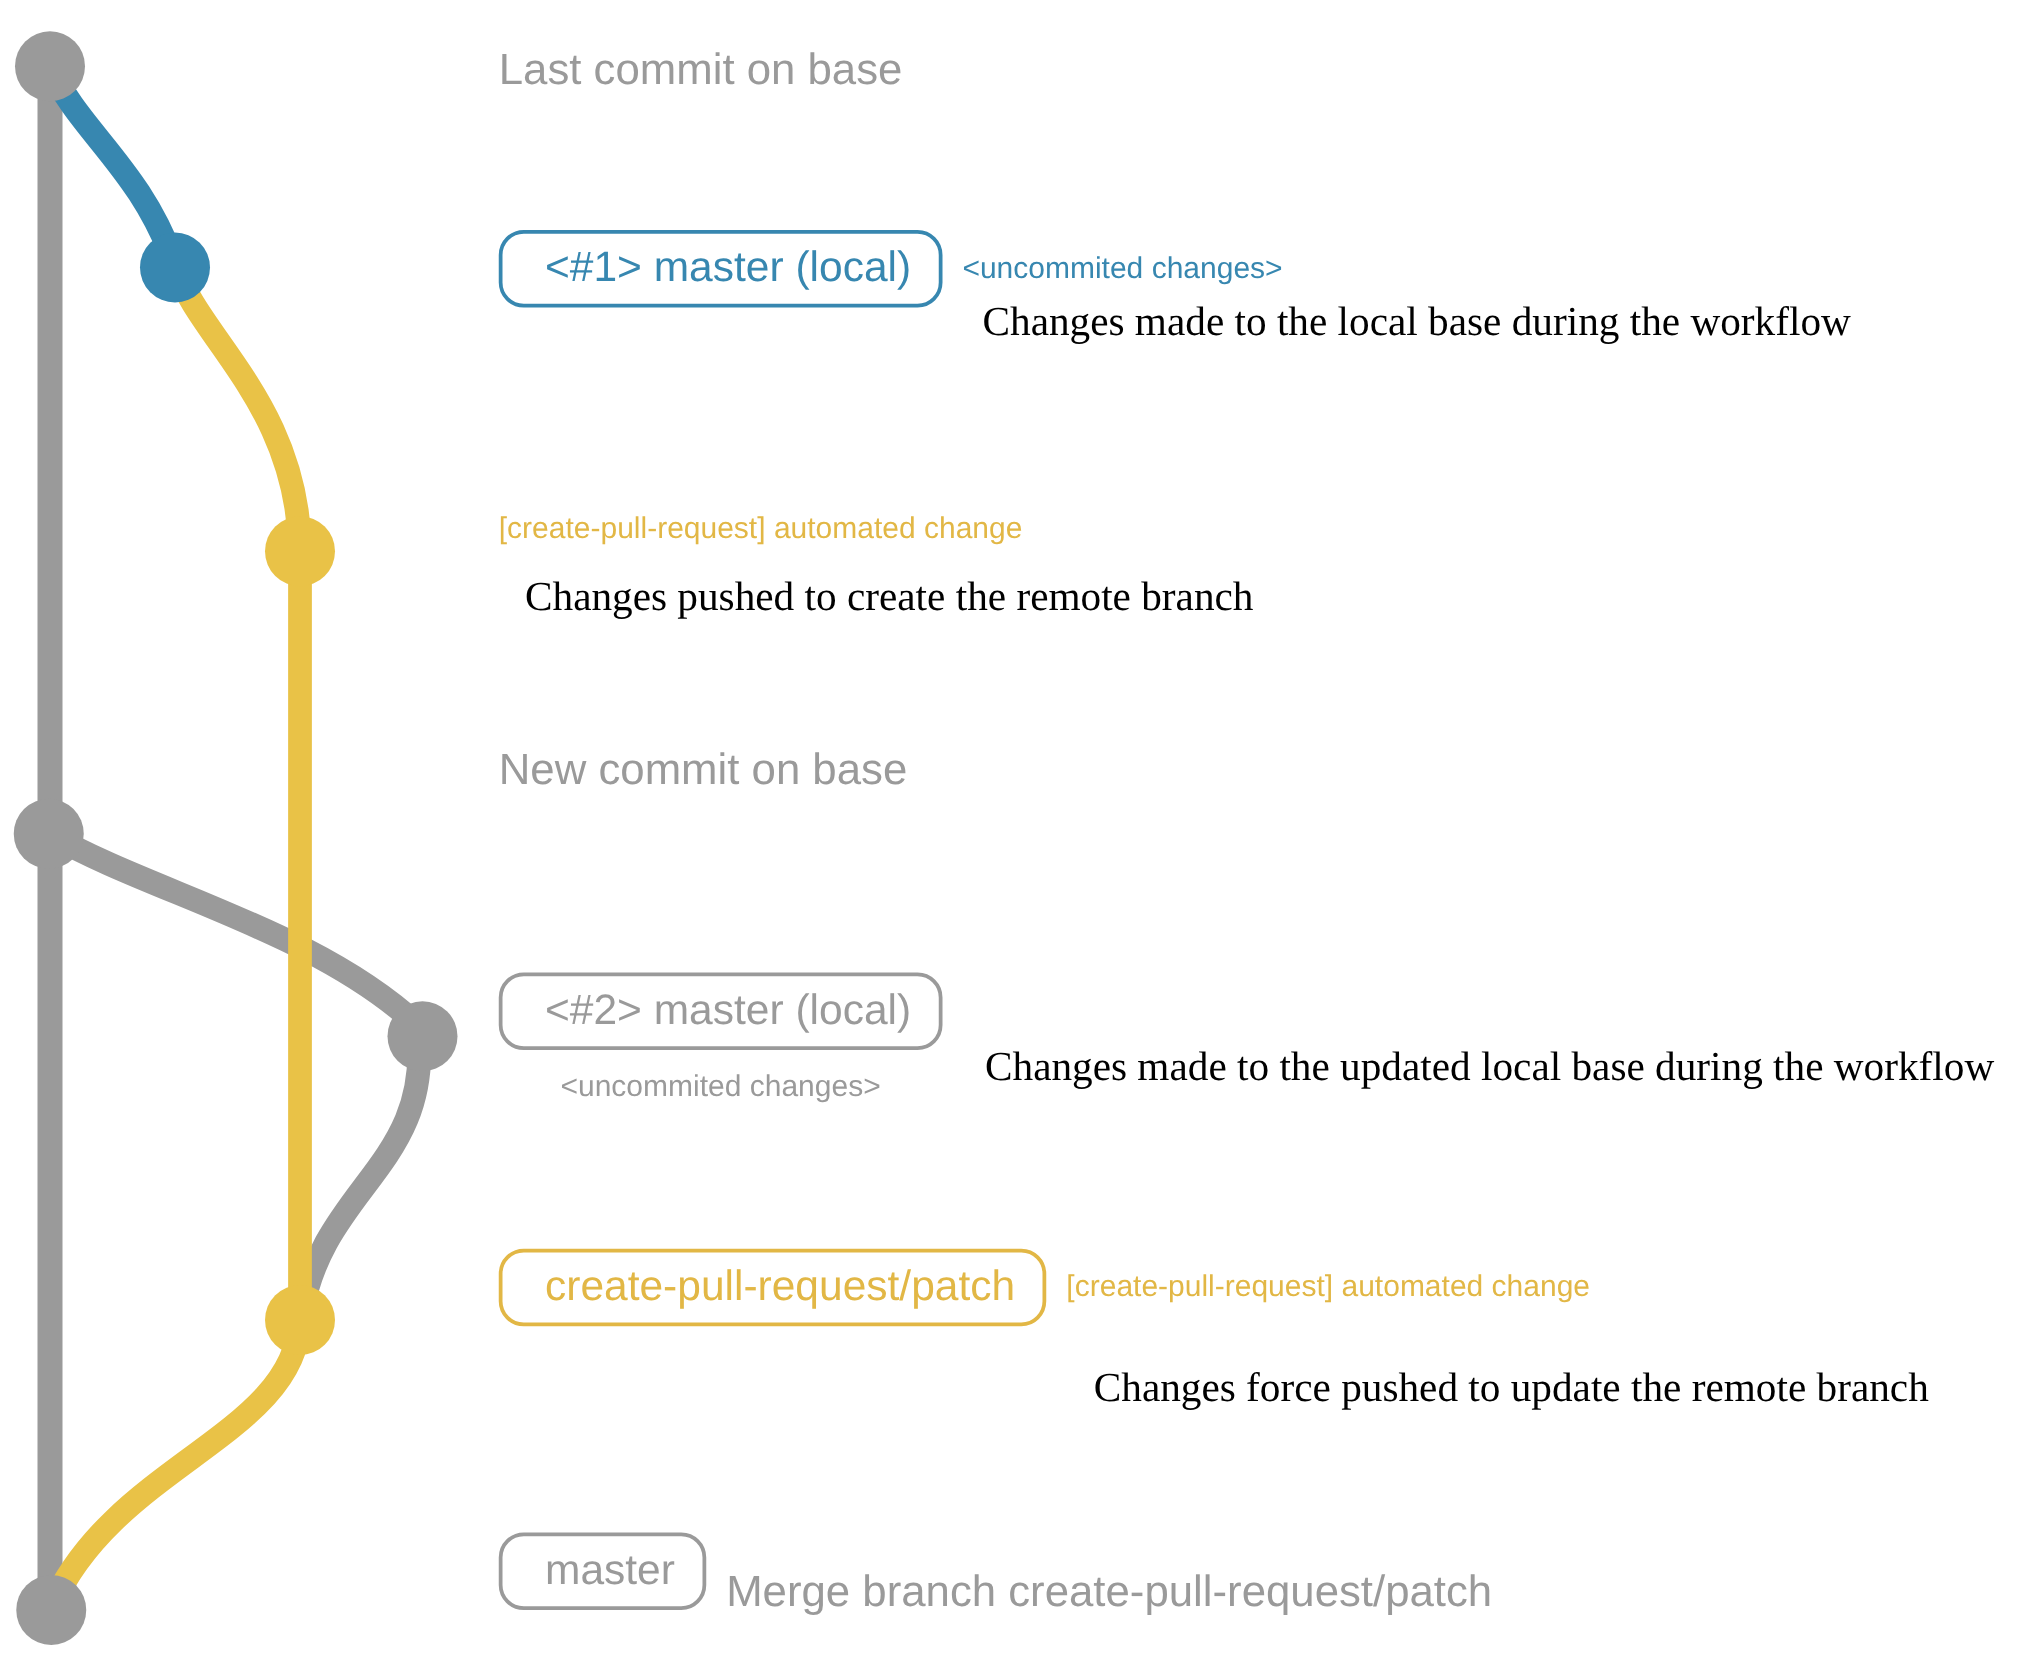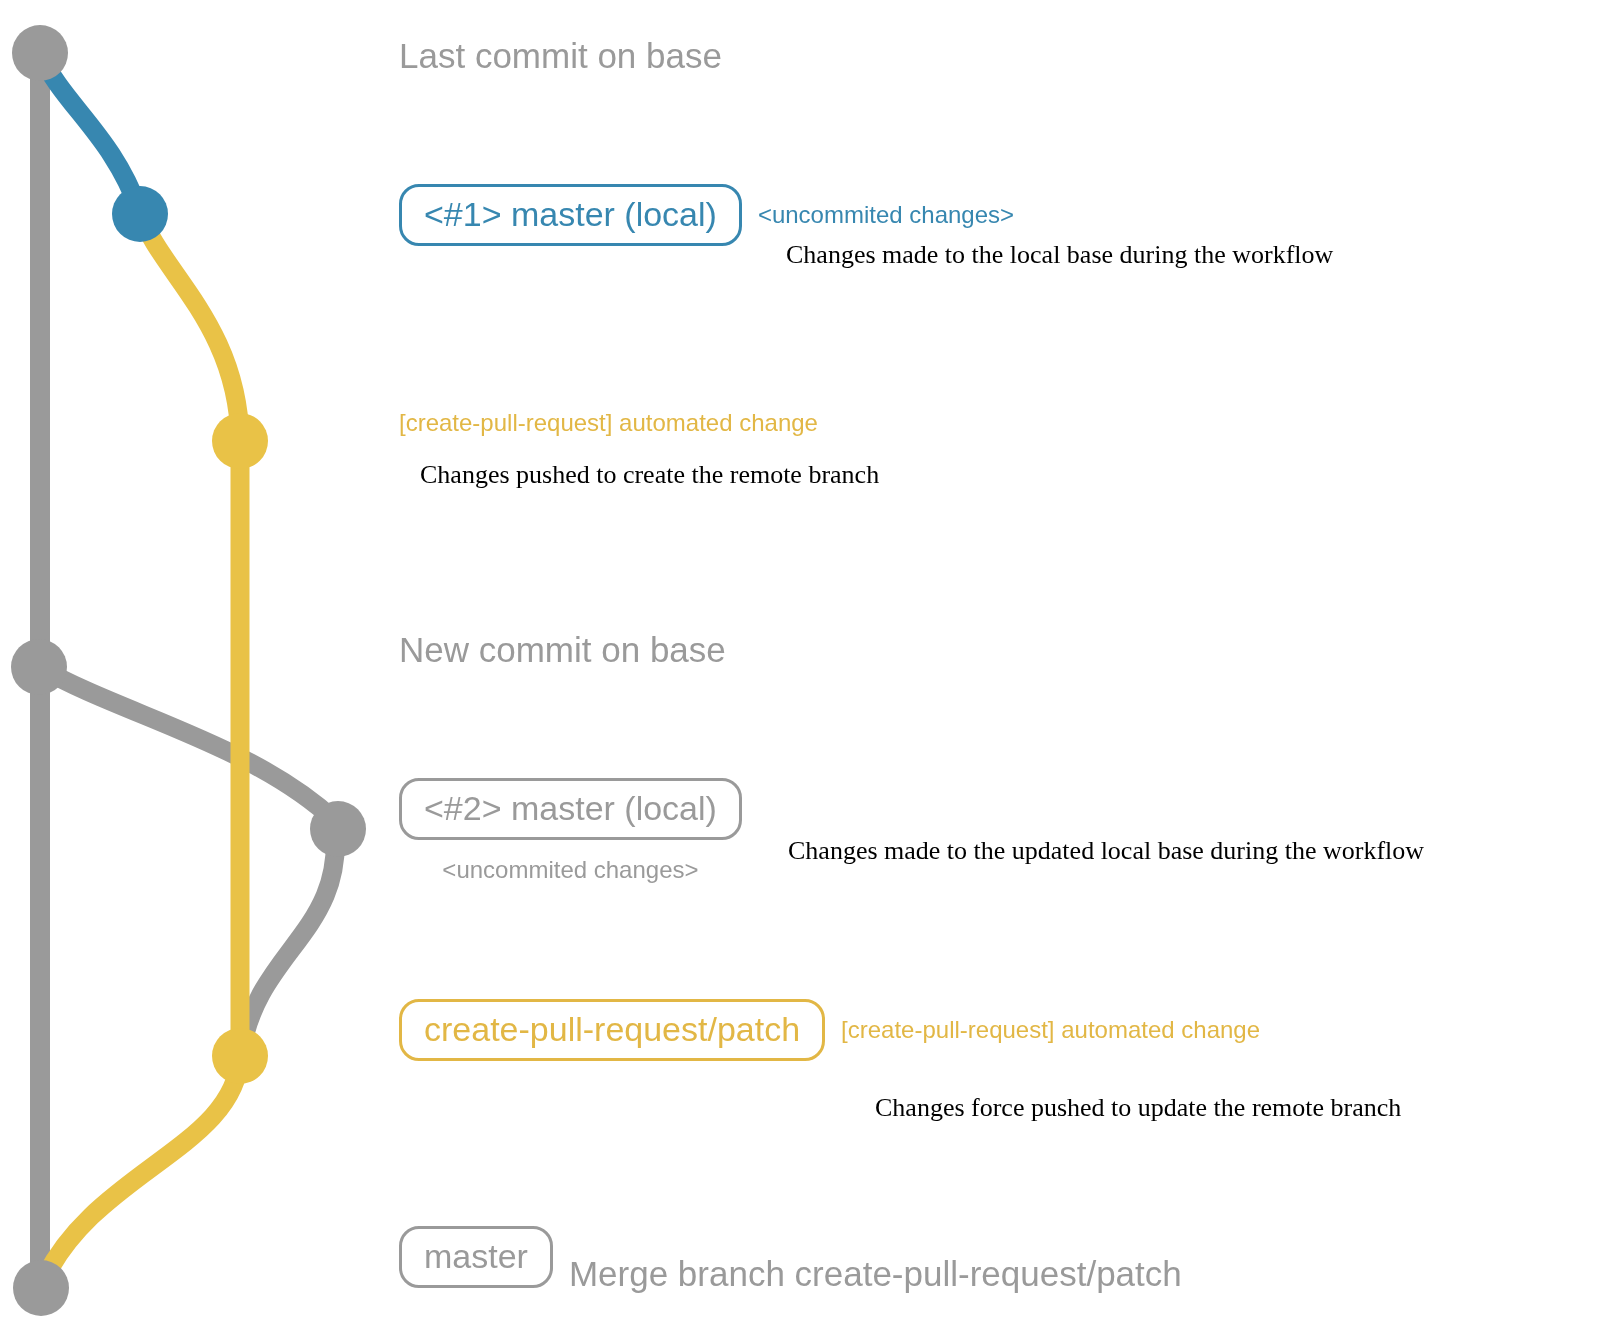--- a/index.html
+++ b/index.html
@@ -23,32 +23,32 @@
     position: absolute;
     display: flex;
     align-items: center;
     gap: 16px;
     white-space: nowrap;
   }
   .badge {
     display: inline-block;
     border: 3px solid;
     border-radius: 20px;
-    padding: 10px 22px 12px 22px;
+    padding: 10px 22px 12px 34px;
     font-size: 34px;
     line-height: 1;
   }
   .note { font-size: 24px; }
   .blue   { color: var(--blue);        border-color: var(--blue); }
   .grayc  { color: var(--gray);        border-color: var(--gray); }
   .yellow { color: var(--yellow-text); border-color: var(--yellow-text); }
   .serif {
     position: absolute;
     font-family: "Liberation Serif", serif;
-    font-size: 26px;
+    font-size: 33px;
     color: #000000;
     white-space: nowrap;
   }
 </style>
 </head>
 <body>
 
 <div class="stage">
 
   <svg class="graph" width="1618" height="1344" viewBox="0 0 1618 1344">
@@ -74,21 +74,21 @@
 
   <div class="row" style="left:399px; top:184px;">
     <span class="badge blue">&lt;#1&gt; master (local)</span>
     <span class="note blue">&lt;uncommited changes&gt;</span>
   </div>
   <div class="serif" style="left:786px; top:240px;">Changes made to the local base during the workflow</div>
 
   <div class="note yellow" style="position:absolute; left:399px; top:409px;">[create-pull-request] automated change</div>
   <div class="serif" style="left:420px; top:460px;">Changes pushed to create the remote branch</div>
 
-  <div class="caption" style="left:399px; top:630px;">New commit on base</div>
+  <div class="caption" style="left:399px; top:596px;">New commit on base</div>
 
   <div class="row" style="left:399px; top:778px;flex-direction:column;">
     <span class="badge grayc">&lt;#2&gt; master (local)</span>
     <span class="note grayc">&lt;uncommited changes&gt;</span>
   </div>
   <div class="serif" style="left:788px; top:836px;">Changes made to the updated local base during the workflow</div>
 
   <div class="row" style="left:399px; top:999px;">
     <span class="badge yellow">create-pull-request/patch</span>
     <span class="note yellow">[create-pull-request] automated change</span>

